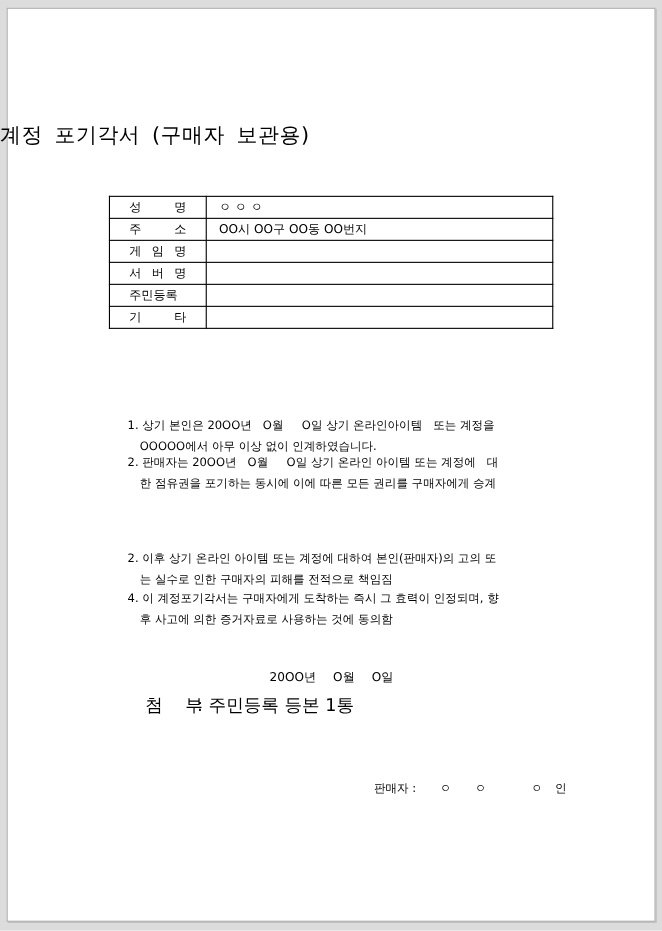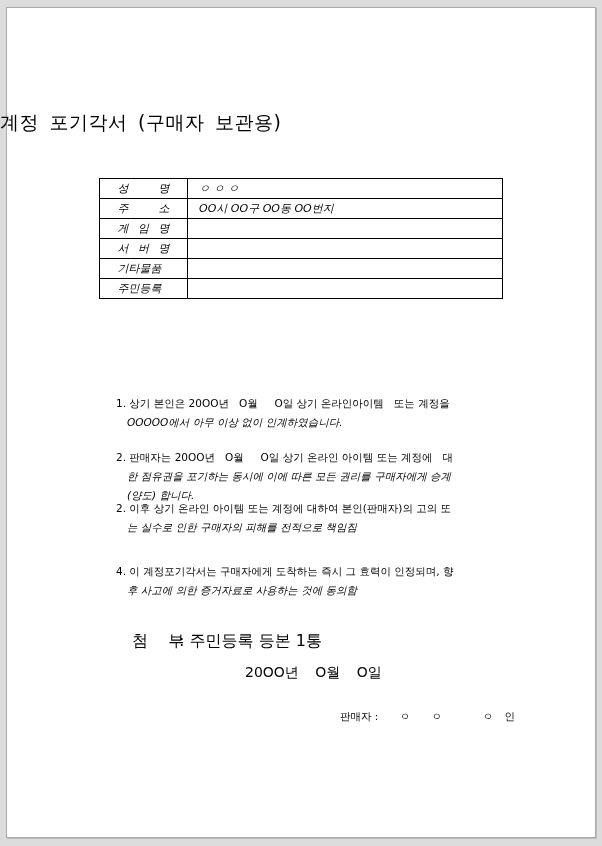--- a/index.html
+++ b/index.html
@@ -33,44 +33,43 @@
     left: 99px; top: 178px;
     width: 404px;
     border-collapse: collapse;
     font-size: 11px;
   }
   table.info td {
     border: 1px solid #000;
     height: 19px;
     padding: 0;
     line-height: 19px;
-    font-style: italic;
   }
   table.info td.label {
     width: 87px;
     text-align: center;
   }
   .lbl { display: inline-block; text-align: justify; text-align-last: justify; width: 52px; }
   table.info td.value { padding-left: 11px; }
   .clause {
     position: absolute;
     left: 116px; width: 376px;
     font-size: 10.5px;
     line-height: 19px;
   }
-  .clause .cont { padding-left: 11px; font-style: italic; }
+  .clause .cont { padding-left: 11px; }
   .attach {
     position: absolute; left: 132px; top: 603px;
     font-size: 16px;
     margin-top: 28px;
   }
   .attach-label { display: inline-block; width: 42px; letter-spacing: 0; }
   .date {
-    position: absolute; left: 245px; top: 664px;
-    font-size: 14px; word-spacing: 12px;
+    position: absolute; left: 245px; top: 608px;
+    font-size: 11px; word-spacing: 12px;
   }
   .seller {
     position: absolute; left: 340px; top: 710px;
     font-size: 10.5px;
   }
   .seller .name { margin-left: 18px; word-spacing: 14px; letter-spacing: 2px; }
   .seller .seal { margin-left: 6px; }
 </style>
 </head>
 <body>
@@ -91,47 +90,46 @@
   </tr>
   <tr>
     <td class="label"><span class="lbl">게 임 명</span></td>
     <td class="value"></td>
   </tr>
   <tr>
     <td class="label"><span class="lbl">서 버 명</span></td>
     <td class="value"></td>
   </tr>
   <tr>
-    <td class="label"><span class="lbl">기타물품</span></td>
+    <td class="label"><span class="lbl">주민등록</span></td>
     <td class="value"></td>
   </tr>
   <tr>
-    <td class="label"><span class="lbl">주민등록</span></td>
+    <td class="label"><span class="lbl">기 타</span></td>
     <td class="value"></td>
   </tr>
 </tbody>
   </table>
 
 <div class="clause" style="top:378px;">
-  <div style="white-space:pre;margin-top:16px;">1. 상기 본인은 20OO년   O월     O일 상기 온라인아이템   또는 계정을</div>
+  <div style="white-space:pre;">1. 상기 본인은 20OO년   O월     O일 상기 온라인아이템   또는 계정을</div>
   <div class="cont">OOOOO에서 아무 이상 없이 인계하였습니다.</div>
 </div>
 
-<div class="clause" style="top:448px;">
+<div class="clause" style="top:412px;">
   <div style="white-space:pre;">2. 판매자는 20OO년   O월     O일 상기 온라인 아이템 또는 계정에   대</div>
   <div class="cont">한 점유권을 포기하는 동시에 이에 따른 모든 권리를 구매자에게 승계</div>
-  <div class="cont">(양도) 합니다.</div>
 </div>
 
 <div class="clause" style="top:499px;">
   <div>2. 이후 상기 온라인 아이템 또는 계정에 대하여 본인(판매자)의 고의 또</div>
   <div class="cont">는 실수로 인한 구매자의 피해를 전적으로 책임짐</div>
 </div>
 
-<div class="clause" style="top:562px;">
+<div class="clause" style="top:535px;">
   <div>4. 이 계정포기각서는 구매자에게 도착하는 즉시 그 효력이 인정되며, 향</div>
   <div class="cont">후 사고에 의한 증거자료로 사용하는 것에 동의함</div>
 </div>
 
 <div class="attach">
   <span class="attach-label" style="white-space:pre;">첨    부</span>
   <span>: 주민등록 등본 1통</span>
 </div>
 
 <div class="date">

